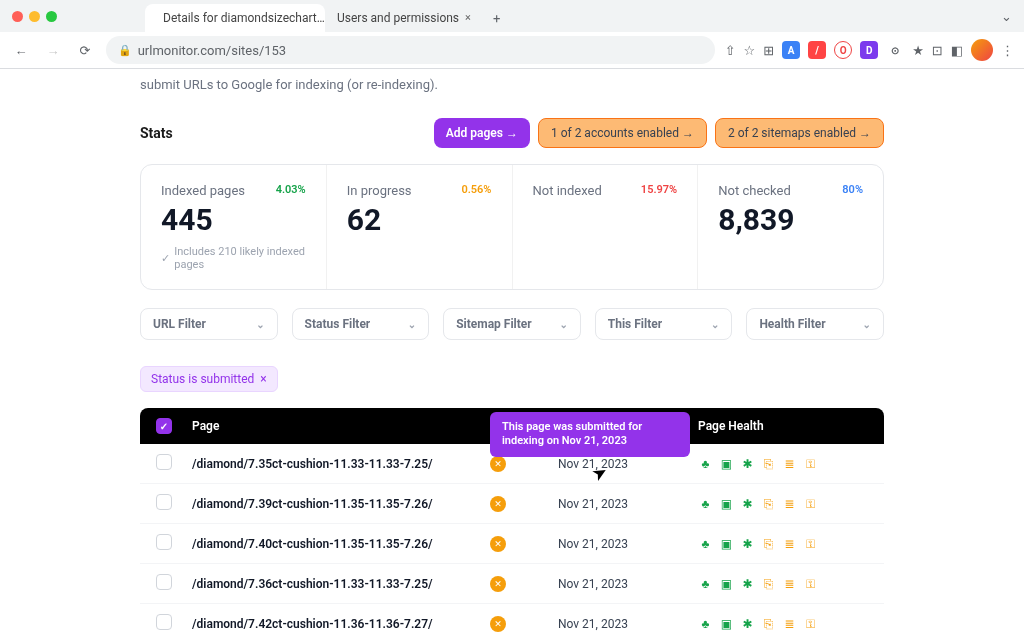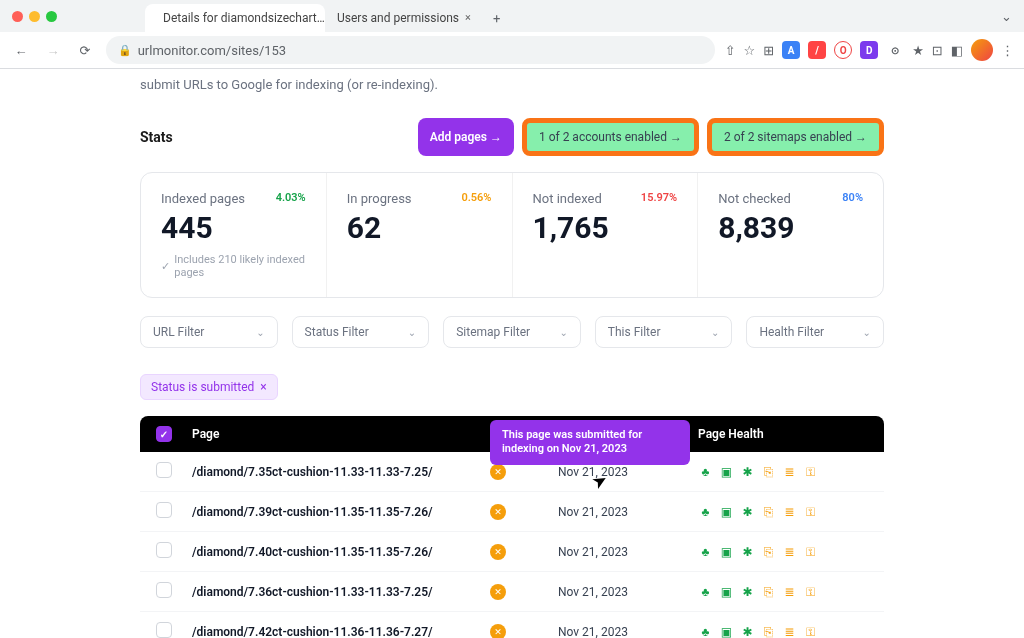--- a/index.html
+++ b/index.html
@@ -32,36 +32,36 @@
 .page { padding: 0 140px; background: #fff; }
 .intro { color: #6b7280; padding: 8px 0 18px; font-size: 13px; }
 
 .stats-bar { display: flex; align-items: center; gap: 12px; margin: 8px 0 16px; }
 .stats-label { font-weight: 700; font-size: 14px; }
 .seg { display: flex; gap: 4px; margin-left: 12px;}
 .seg-btn { padding: 6px 12px; border-radius: 6px; font-size: 12px; color: #6b7280; background: #fff; }
 .seg-btn.active { background: #f3e8ff; color: #9333ea; font-weight: 600; }
 
 .right-actions { margin-left: auto; display: flex; gap: 8px; }
-.pill { padding: 7px 12px; border-radius: 8px; font-size: 12px; border: 5px solid #f97316; background: #86efac; color: #374151; display:flex; align-items:center; gap:4px; }
+.pill { padding: 7px 12px; border-radius: 8px; font-size: 12px; border: 1px solid #f97316; background: #fdba74; color: #374151; display:flex; align-items:center; gap:4px; }
 .pill.primary { background: #9333ea; color: #fff; border: none; font-weight: 600; }
 
 .stat-grid { display: flex; border: 1px solid #e5e7eb; border-radius: 12px; overflow: hidden; margin-bottom: 12px; }
 .stat-card { flex: 1; padding: 18px 20px; border-right: 1px solid #f1f1f1; position: relative; }
 .stat-card:last-child { border-right: none; }
 .stat-title { font-size: 13px; color: #6b7280; margin-bottom: 4px; }
 .stat-value { font-size: 30px; font-weight: 700; color: #111827; }
 .stat-pct { position: absolute; top: 18px; right: 20px; font-size: 11px; font-weight: 600; }
 .pct-green { color: #16a34a; }
 .pct-orange { color: #f59e0b; }
 .pct-red { color: #ef4444; }
 .pct-blue { color: #3b82f6; }
 .stat-sub { font-size: 11px; color: #9ca3af; margin-top: 8px; display:flex; align-items:center; gap:4px;}
 
-.filters { display: flex; gap: 14px; margin: 18px 0 26px; }
+.filters { display: flex; gap: 14px; margin: 18px 0 26px; font-weight: bold; }
 .filter { flex: 1; border: 1px solid #e5e7eb; border-radius: 8px; padding: 8px 12px; font-size: 12px; color: #6b7280; display: flex; align-items: center; justify-content: space-between; background: #fff; }
 .filter .chev { color: #9ca3af; font-size: 10px; }
 
 .chip-row { margin: 10px 0 16px; }
 .chip { display: inline-flex; align-items:center; gap:6px; background: #f3e8ff; color: #9333ea; border: 1px solid #e9d5ff; padding: 5px 10px; border-radius: 6px; font-size: 12px; }
 
 
 .table-head { background: #000; color: #fff; display: flex; align-items: center; padding: 10px 16px; border-radius: 8px 8px 0 0; font-size: 12px; font-weight: 600; position: relative; }
 .th { }
 .col-check { width: 36px; }
@@ -159,21 +159,20 @@
         </div>
     </div>
     <div class="stat-card">
       <div class="stat-title">In progress</div>
       <div class="stat-pct pct-orange">0.56%</div>
       <div class="stat-value">62</div>
     </div>
     <div class="stat-card">
       <div class="stat-title">Not indexed</div>
       <div class="stat-pct pct-red">15.97%</div>
-      <div class="stat-value">1,765</div>
     </div>
     <div class="stat-card">
       <div class="stat-title">Not checked</div>
       <div class="stat-pct pct-blue">80%</div>
       <div class="stat-value">8,839</div>
     </div>
   </div>
 
   <div class="filters">
     <div class="filter">

